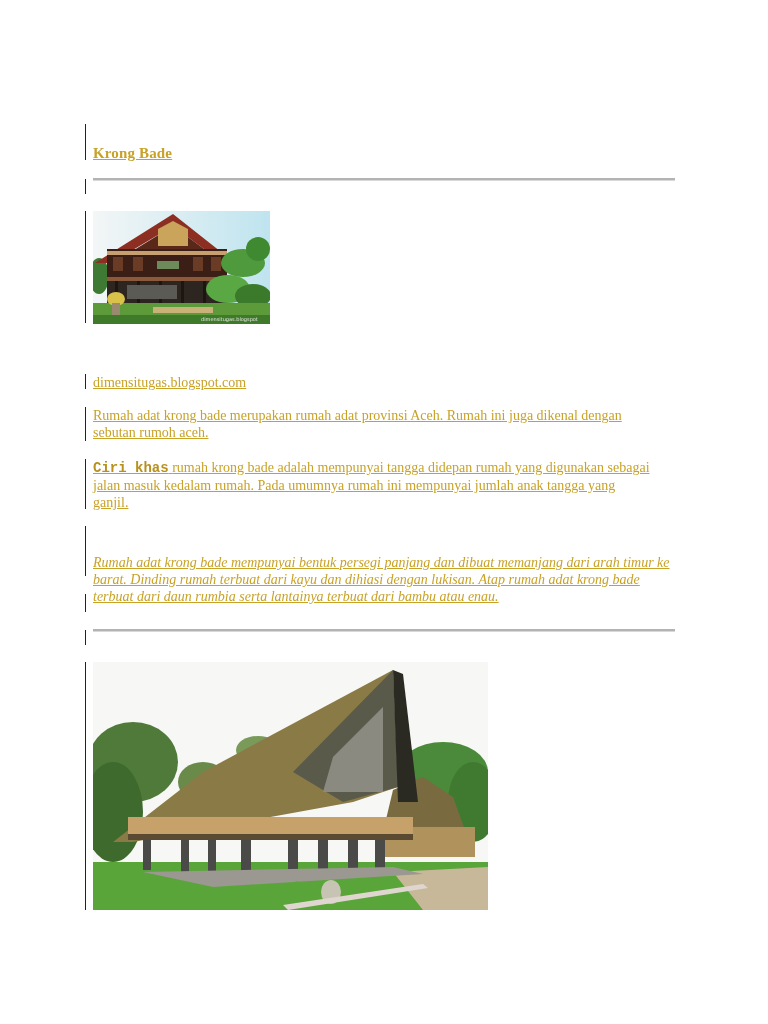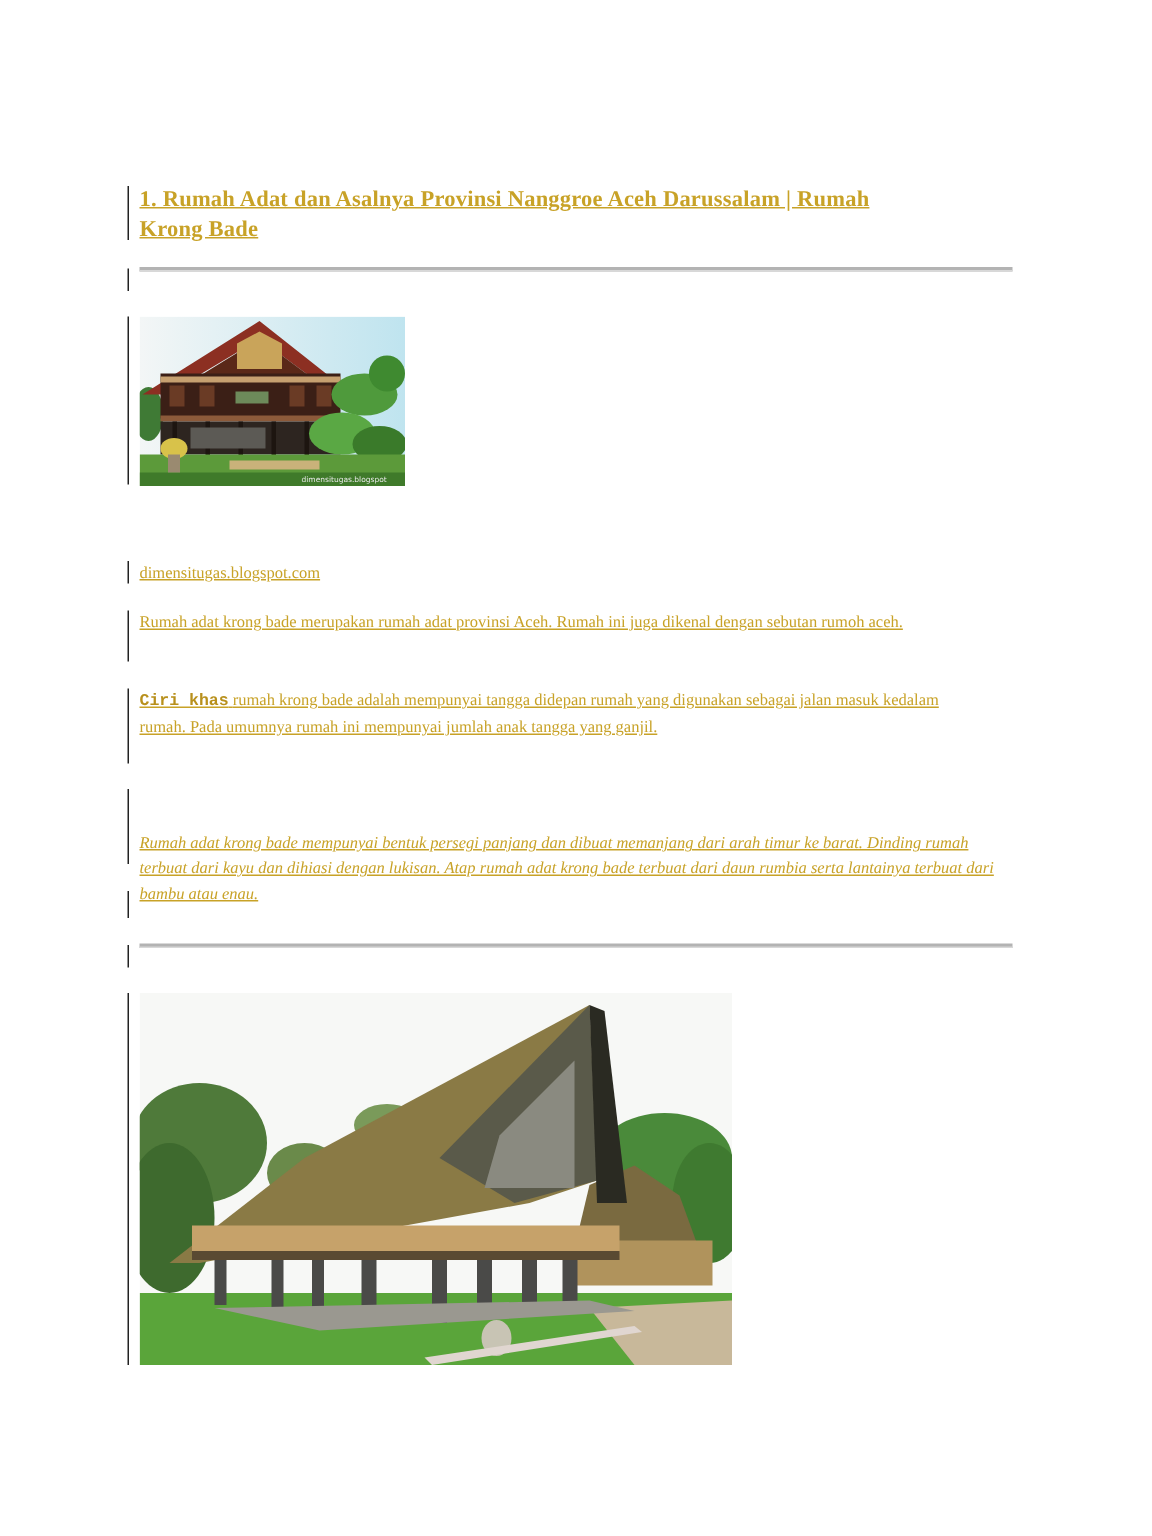--- a/index.html
+++ b/index.html
@@ -2,33 +2,33 @@
 <html><head>
 <meta charset="utf-8">
 <style>
   html, body { margin: 0; padding: 0; background: #ffffff; }
   body { width: 768px; height: 1024px; position: relative; overflow: hidden;
          font-family: "Liberation Serif", "DejaVu Serif", serif; }
   .page { position: absolute; left: 0; top: 0; width: 768px; height: 1024px; }
   .bar { position: absolute; left: 85px; width: 1px; background: #222; }
   .link { color: #c8a227; text-decoration: underline; text-decoration-color: #c8a227; }
   .h { position: absolute; left: 93px; font-weight: bold; font-size: 15px; line-height: 20px; color: #c8a227; letter-spacing: 0.15px; }
-  .p { position: absolute; left: 93px; width: 585px; font-size: 11px; line-height: 17px; color: #c8a227; }
+  .p { position: absolute; left: 93px; width: 585px; font-size: 14px; line-height: 17px; color: #c8a227; }
   .rule { position: absolute; left: 93px; width: 582px; height: 2px; background: #b3b3b3; border-bottom: 1px solid #d8d8d8; }
   .img { position: absolute; overflow: hidden; }
   b.strong { color: #b8901c; font-family: Liberation Mono, monospace; }
 </style>
 </head>
 <body>
 
 <div class="page">
 
   <div class="bar" style="top:124px;height:36px;"></div>
   <a class="h link" style="top:123px;">
-    <span>1. Rumah Adat dan Asalnya Provinsi Nanggroe Aceh Darussalam | Rumah</span><br>
+    <br>
     <span>Krong Bade</span>
   </a>
 
   <div class="bar" style="top:179px;height:15px;"></div>
   <div class="rule" style="top:178px;"></div>
 
   <div class="bar" style="top:211px;height:112px;"></div>
   <div class="img" style="left:93px;top:211px;width:177px;height:113px;">
     <svg width="177" height="113" viewBox="0 0 177 113" xmlns="http://www.w3.org/2000/svg">
       <defs>

